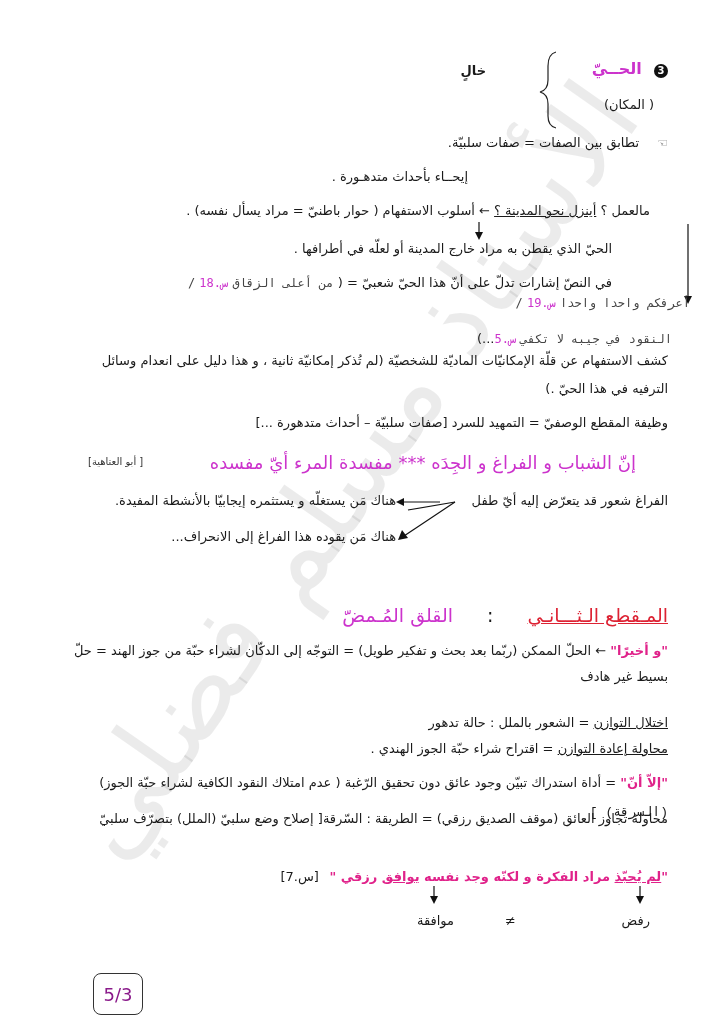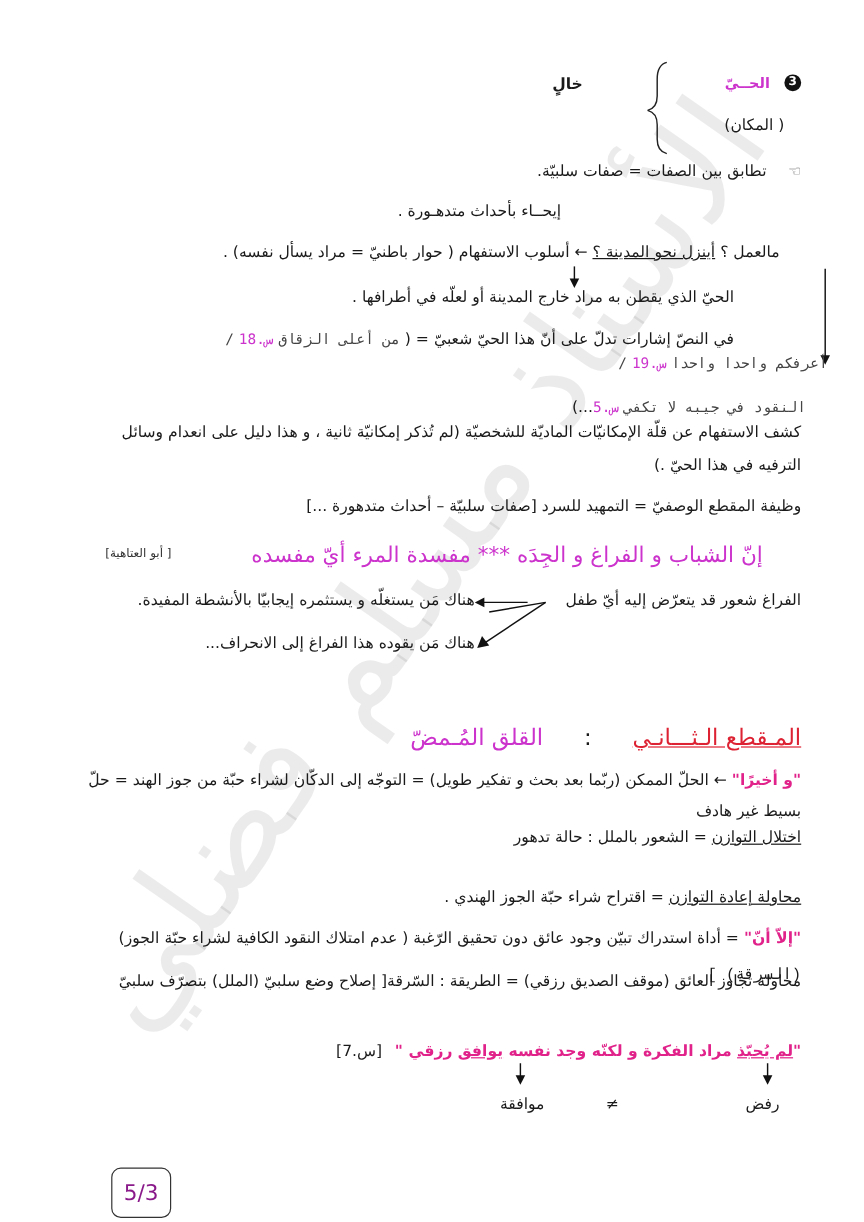--- a/index.html
+++ b/index.html
@@ -54,21 +54,21 @@
   <polygon points="402,530 408,538 398,540" fill="#111"></polygon>
 
   <line x1="640" y1="886" x2="640" y2="898" stroke="#111" stroke-width="1.2"></line>
   <polygon points="636,896 644,896 640,904" fill="#111"></polygon>
   <line x1="434" y1="886" x2="434" y2="898" stroke="#111" stroke-width="1.2"></line>
   <polygon points="430,896 438,896 434,904" fill="#111"></polygon>
 </svg>
 
 <div class="abs t" style="right:52px; top:60px;">
   <span class="bullet3">3</span>
-  <span class="pink" style="font-size:12px; font-weight:bold;">الحــيّ</span>
+  <span class="pink" style="font-size:16px; font-weight:bold;">الحــيّ</span>
 </div>
 <div class="abs t" style="right:66px; top:96px;">( المكان)</div>
 <div class="abs t" style="right:234px; top:62px;font-weight:bold;">خالٍ</div>
 
 <div class="abs t" style="right:52px; top:134px;">
   <span class="hand">☜</span>
   <span>تطابق بين الصفات = صفات سلبيّة.</span>
 </div>
 <div class="abs t" style="right:252px; top:168px;">إيحــاء بأحداث متدهـورة .</div>
 
@@ -114,21 +114,21 @@
   <span style="margin:0 28px;">:</span>
   <span class="pink">القلق المُـمضّ</span>
 </div>
 
 <div class="abs t" style="right:52px; top:642px;">
   <span class="magenta" style="font-weight:bold;">"و أخيرًا"</span>
   <span>← الحلّ الممكن (ربّما بعد بحث و تفكير طويل) = التوجّه إلى الدكّان لشراء حبّة من جوز الهند = حلّ</span>
 </div>
 <div class="abs t" style="right:52px; top:668px;margin-left:37px;">بسيط غير هادف</div>
 
-<div class="abs t" style="right:52px; top:690px;">
+<div class="abs t" style="right:52px; top:714px;">
   <span class="u">اختلال التوازن</span><span> = الشعور بالملل : حالة تدهور</span>
 </div>
 <div class="abs t" style="right:52px; top:740px;">
   <span class="u">محاولة إعادة التوازن</span><span> = اقتراح شراء حبّة الجوز الهندي .</span>
 </div>
 <div class="abs t" style="right:52px; top:774px;">
   <span class="magenta" style="font-weight:bold;">"إلاّ أنّ"</span><span> = أداة استدراك تبيّن وجود عائق دون تحقيق الرّغبة ( عدم امتلاك النقود الكافية لشراء حبّة الجوز)</span>
 </div>
 <div class="abs t" style="right:52px; top:810px;">محاولة تجاوز العائق (موقف الصديق رزقي) = الطريقة : السّرقة[ إصلاح وضع سلبيّ (الملل) بتصرّف سلبيّ</div>
 <div class="abs t" style="right:52px; top:804px;font-family:Liberation Mono, monospace;">(السرقة) ]</div>

